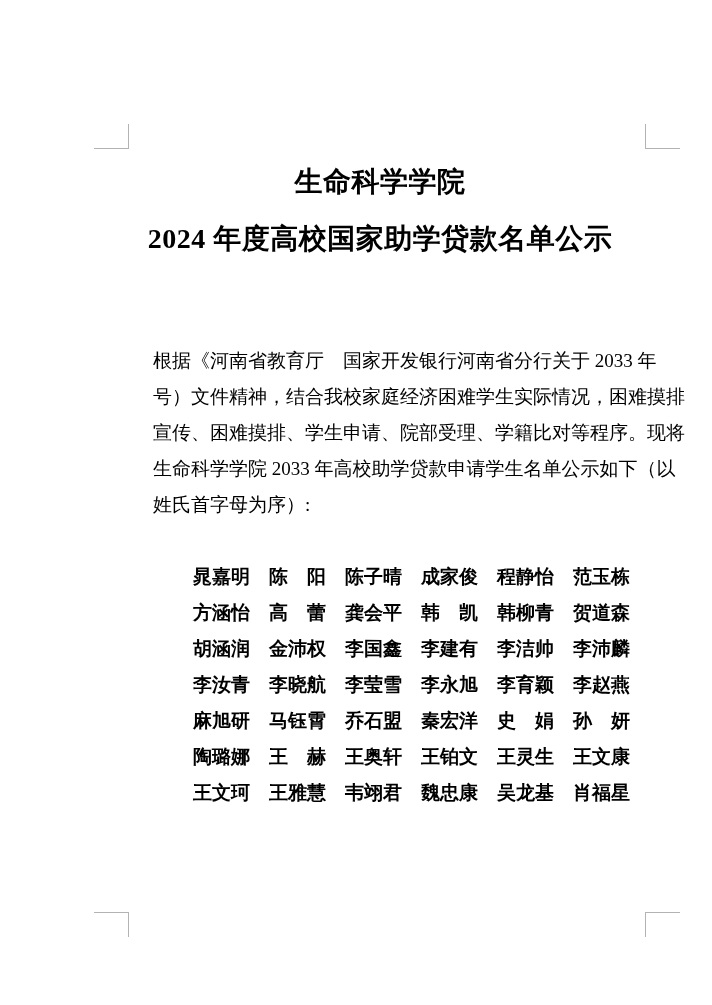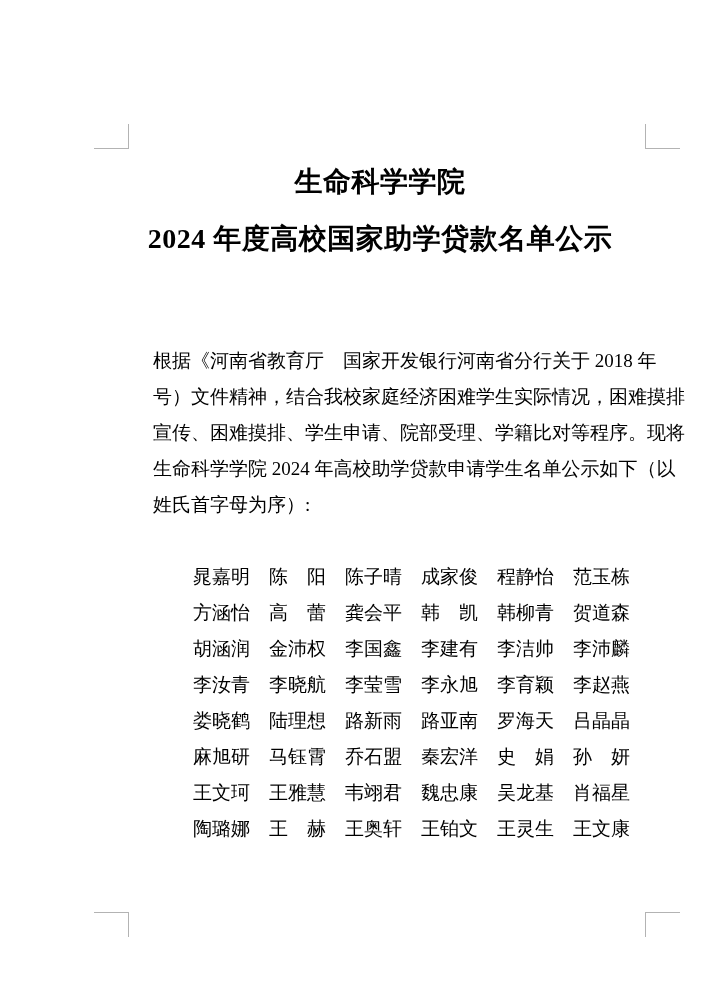--- a/index.html
+++ b/index.html
@@ -58,47 +58,47 @@
     top: 511px;
     left: 145px;
     width: 476px;
   }
   .name-row {
     height: 36px;
     line-height: 36px;
     font-size: 19px;
     white-space: nowrap;
     letter-spacing: 0;
+    font-weight: bold;
   }
 </style>
 </head>
 <body>
 
 <div class="page">
 
   <div class="crop crop-tl"></div>
   <div class="crop crop-tr"></div>
   <div class="crop crop-bl"></div>
   <div class="crop crop-br"></div>
 
   <div class="doc-title line1">生命科学学院</div>
   <div class="doc-title line2">2024 年度高校国家助学贷款名单公示</div>
 
   <div class="body-block">
-    <div class="body-line">根据《河南省教育厅　国家开发银行河南省分行关于 2018 年</div>
+    <div class="body-line">根据《河南省教育厅　国家开发银行河南省分行关于 2033 年</div>
     <div class="body-line">号）文件精神，结合我校家庭经济困难学生实际情况，困难摸排</div>
     <div class="body-line">宣传、困难摸排、学生申请、院部受理、学籍比对等程序。现将</div>
-    <div class="body-line">生命科学学院 2024 年高校助学贷款申请学生名单公示如下（以</div>
+    <div class="body-line">生命科学学院 2033 年高校助学贷款申请学生名单公示如下（以</div>
     <div class="body-line last">姓氏首字母为序）:</div>
   </div>
 
   <div class="name-block">
     <div class="name-row">晁嘉明　陈　阳　陈子晴　成家俊　程静怡　范玉栋</div>
     <div class="name-row">方涵怡　高　蕾　龚会平　韩　凯　韩柳青　贺道森</div>
     <div class="name-row">胡涵润　金沛权　李国鑫　李建有　李洁帅　李沛麟</div>
     <div class="name-row">李汝青　李晓航　李莹雪　李永旭　李育颖　李赵燕</div>
-    <div class="name-row">娄晓鹤　陆理想　路新雨　路亚南　罗海天　吕晶晶</div>
     <div class="name-row">麻旭研　马钰霄　乔石盟　秦宏洋　史　娟　孙　妍</div>
+    <div class="name-row">陶璐娜　王　赫　王奥轩　王铂文　王灵生　王文康</div>
     <div class="name-row">王文珂　王雅慧　韦翊君　魏忠康　吴龙基　肖福星</div>
-    <div class="name-row">陶璐娜　王　赫　王奥轩　王铂文　王灵生　王文康</div>
   </div>
 
 </div>
 
 </body></html>

